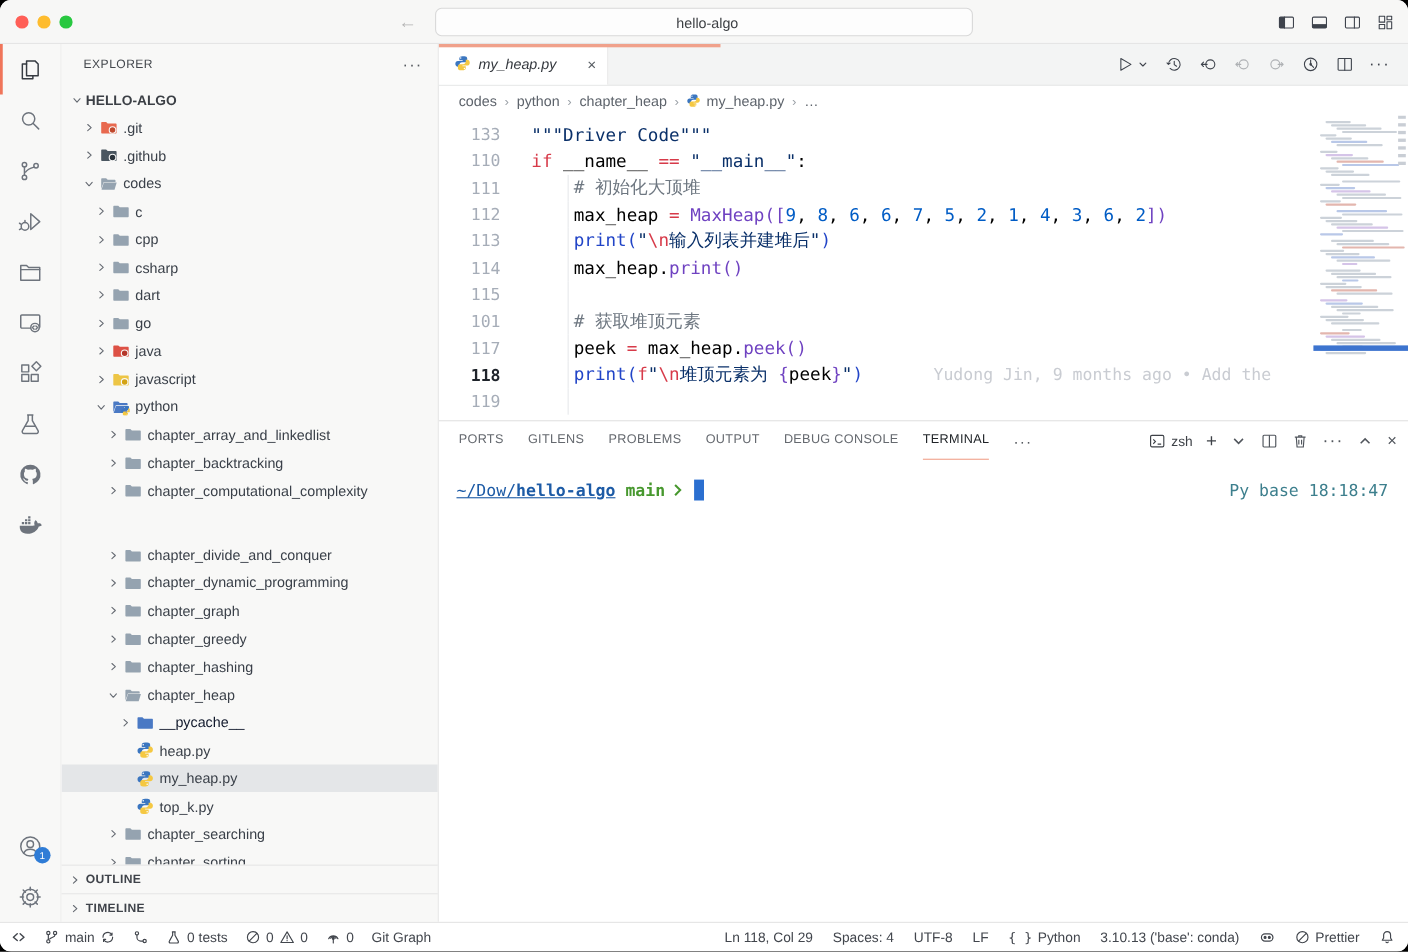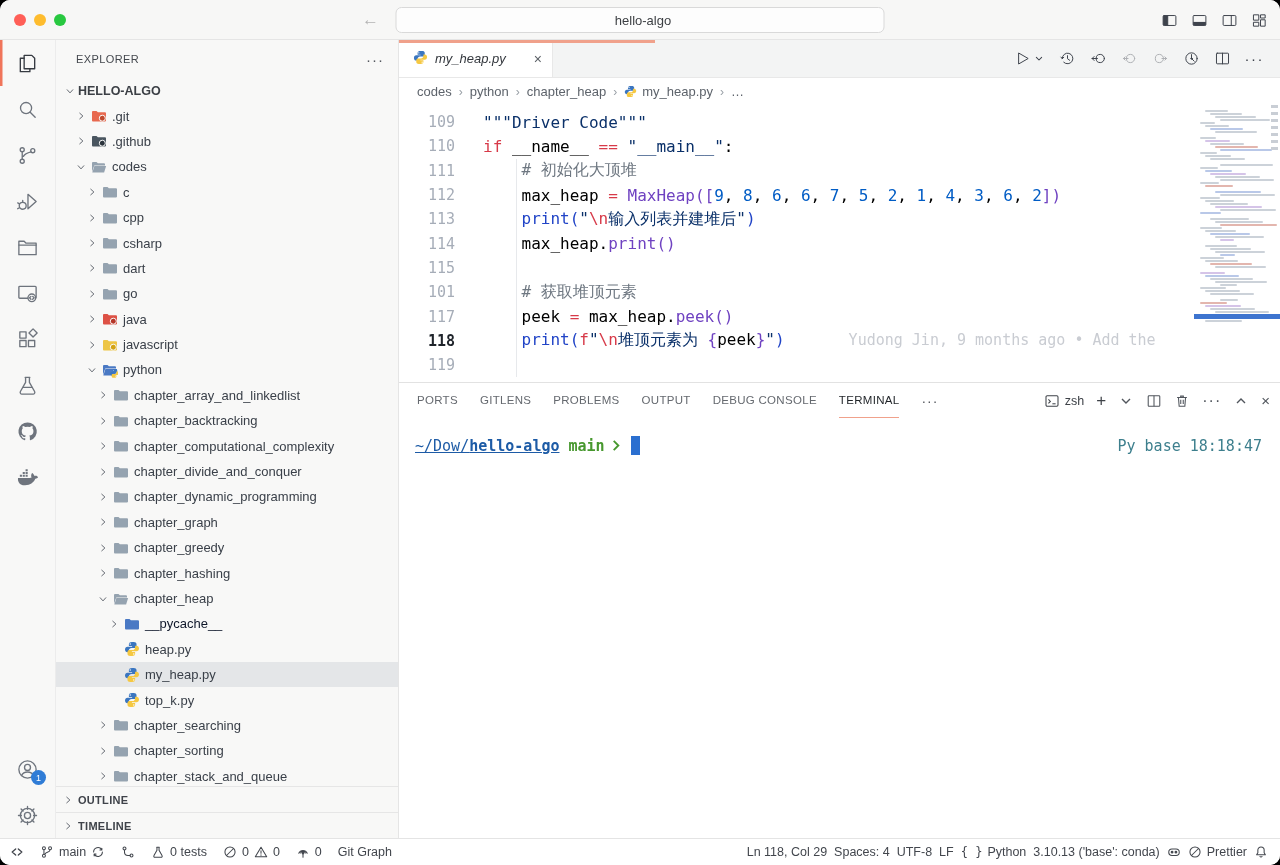--- a/index.html
+++ b/index.html
@@ -109,21 +109,21 @@
   .t-chev svg{ width:11px; height:13px; }
   .t-cursor { display:inline-block; width:9px; height:19px; background:#2b6fd0; margin-left:7px; }
   .t-right { margin-left:auto; color:#3d7f8d; }
 
   
   .statusbar { height:27px; flex:0 0 auto; background:#fff; border-top:1px solid #e4e4e4; display:flex; align-items:center;
                padding:0 12px 0 10px; font-size:12.5px; color:#42464d; }
   .st-item { display:flex; align-items:center; gap:5px; margin-right:16px; white-space:nowrap; }
   .st-item svg { width:14px; height:14px; }
   .st-right { margin-left:auto; display:flex; align-items:center; }
-  .st-right .st-item { margin-right:0; margin-left:7px; }
+  .st-right .st-item { margin-right:0; margin-left:18px; }
   .braces { font-family:"DejaVu Sans Mono", monospace; font-size:12px; }
 </style>
 </head>
 <body>
 
 <div class="window" data-interactable="false">
 
   <div class="titlebar" data-interactable="false">
     <div class="lights" data-interactable="false">
         <span class="light" data-interactable="true" style="background: rgb(255, 95, 87);"></span>
@@ -487,21 +487,21 @@
                 <path d="m6 3.5 5 4.5-5 4.5"></path>
               </svg>
             </span>
             <span class="ticon" data-interactable="false">
               <svg viewBox="0 0 16 16">
                 <path fill="#95a3b0" d="M1 3.9c0-.5.4-.9.9-.9h3.6l1.4 1.3h7.2c.5 0 .9.4.9.9v7.3c0 .5-.4.9-.9.9H1.9c-.5 0-.9-.4-.9-.9z"></path>
               </svg>
             </span>
             <span class="tlabel" data-interactable="false">chapter_computational_complexity</span>
           </div>
-          <div class="trow" data-interactable="true" style="padding-left: 39px;">
+          <div class="trow" data-interactable="true" style="padding-left: 39px; margin-top: 33px;">
             <span class="tchev" data-interactable="false">
               <svg viewBox="0 0 16 16" fill="none" stroke="currentColor" stroke-width="1.6" stroke-linecap="round" stroke-linejoin="round">
                 <path d="m6 3.5 5 4.5-5 4.5"></path>
               </svg>
             </span>
             <span class="ticon" data-interactable="false">
               <svg viewBox="0 0 16 16">
                 <path fill="#95a3b0" d="M1 3.9c0-.5.4-.9.9-.9h3.6l1.4 1.3h7.2c.5 0 .9.4.9.9v7.3c0 .5-.4.9-.9.9H1.9c-.5 0-.9-.4-.9-.9z"></path>
               </svg>
             </span>
@@ -777,21 +777,21 @@
             <span data-interactable="false">my_heap.py</span>
           </span>
           <span class="crumb-sep" data-interactable="false">›</span>
           <span data-interactable="true" style="display: flex; align-items: center; gap: 5px;">
             <span data-interactable="false">…</span>
           </span>
         </div>
 
       <div class="code-area" data-interactable="true">
         <div class="code-scroll" data-interactable="false">
-            <div class="code-line" data-interactable="false"><span class="gutter" data-interactable="false">109</span><span class="lc" data-interactable="false"><span class="tk-s">"""Driver Code"""</span></span></div>
+            <div class="code-line" data-interactable="false"><span class="gutter" data-interactable="false">133</span><span class="lc" data-interactable="false"><span class="tk-s">"""Driver Code"""</span></span></div>
             <div class="code-line" data-interactable="false"><span class="gutter" data-interactable="false">110</span><span class="lc" data-interactable="false"><span class="tk-k">if </span><span class="tk-d">__name__ </span><span class="tk-k">== </span><span class="tk-s">"__main__"</span><span class="tk-d">:</span></span></div>
             <div class="code-line" data-interactable="false"><span class="guide" data-interactable="false"></span><span class="gutter" data-interactable="false">111</span><span class="lc" data-interactable="false"><span class="tk-d">    </span><span class="tk-c"># 初始化大顶堆</span></span></div>
             <div class="code-line" data-interactable="false"><span class="guide" data-interactable="false"></span><span class="gutter" data-interactable="false">112</span><span class="lc" data-interactable="false"><span class="tk-d">    max_heap </span><span class="tk-k">= </span><span class="tk-m">MaxHeap</span><span class="tk-m">([</span><span class="tk-n">9</span><span class="tk-d">, </span><span class="tk-n">8</span><span class="tk-d">, </span><span class="tk-n">6</span><span class="tk-d">, </span><span class="tk-n">6</span><span class="tk-d">, </span><span class="tk-n">7</span><span class="tk-d">, </span><span class="tk-n">5</span><span class="tk-d">, </span><span class="tk-n">2</span><span class="tk-d">, </span><span class="tk-n">1</span><span class="tk-d">, </span><span class="tk-n">4</span><span class="tk-d">, </span><span class="tk-n">3</span><span class="tk-d">, </span><span class="tk-n">6</span><span class="tk-d">, </span><span class="tk-n">2</span><span class="tk-m">])</span></span></div>
             <div class="code-line" data-interactable="false"><span class="guide" data-interactable="false"></span><span class="gutter" data-interactable="false">113</span><span class="lc" data-interactable="false"><span class="tk-d">    </span><span class="tk-f">print(</span><span class="tk-s">"</span><span class="tk-e">\n</span><span class="tk-s">输入列表并建堆后"</span><span class="tk-f">)</span></span></div>
             <div class="code-line" data-interactable="false"><span class="guide" data-interactable="false"></span><span class="gutter" data-interactable="false">114</span><span class="lc" data-interactable="false"><span class="tk-d">    max_heap.</span><span class="tk-m">print()</span></span></div>
             <div class="code-line" data-interactable="false"><span class="guide" data-interactable="false"></span><span class="gutter" data-interactable="false">115</span><span class="lc" data-interactable="false"></span></div>
             <div class="code-line" data-interactable="false"><span class="guide" data-interactable="false"></span><span class="gutter" data-interactable="false">101</span><span class="lc" data-interactable="false"><span class="tk-d">    </span><span class="tk-c"># 获取堆顶元素</span></span></div>
             <div class="code-line" data-interactable="false"><span class="guide" data-interactable="false"></span><span class="gutter" data-interactable="false">117</span><span class="lc" data-interactable="false"><span class="tk-d">    peek </span><span class="tk-k">= </span><span class="tk-d">max_heap.</span><span class="tk-m">peek()</span></span></div>
             <div class="code-line active" data-interactable="false"><span class="guide" data-interactable="false"></span><span class="gutter" data-interactable="false">118</span><span class="lc" data-interactable="false"><span class="tk-d">    </span><span class="tk-f">print(</span><span class="tk-k">f</span><span class="tk-s">"</span><span class="tk-e">\n</span><span class="tk-s">堆顶元素为 </span><span class="tk-m">{</span><span class="tk-d">peek</span><span class="tk-m">}</span><span class="tk-s">"</span><span class="tk-f">)</span><span class="blame" data-interactable="false">Yudong Jin, 9 months ago • Add the</span></span></div>
             <div class="code-line" data-interactable="false"><span class="guide" data-interactable="false"></span><span class="gutter" data-interactable="false">119</span><span class="lc" data-interactable="false"></span></div>

